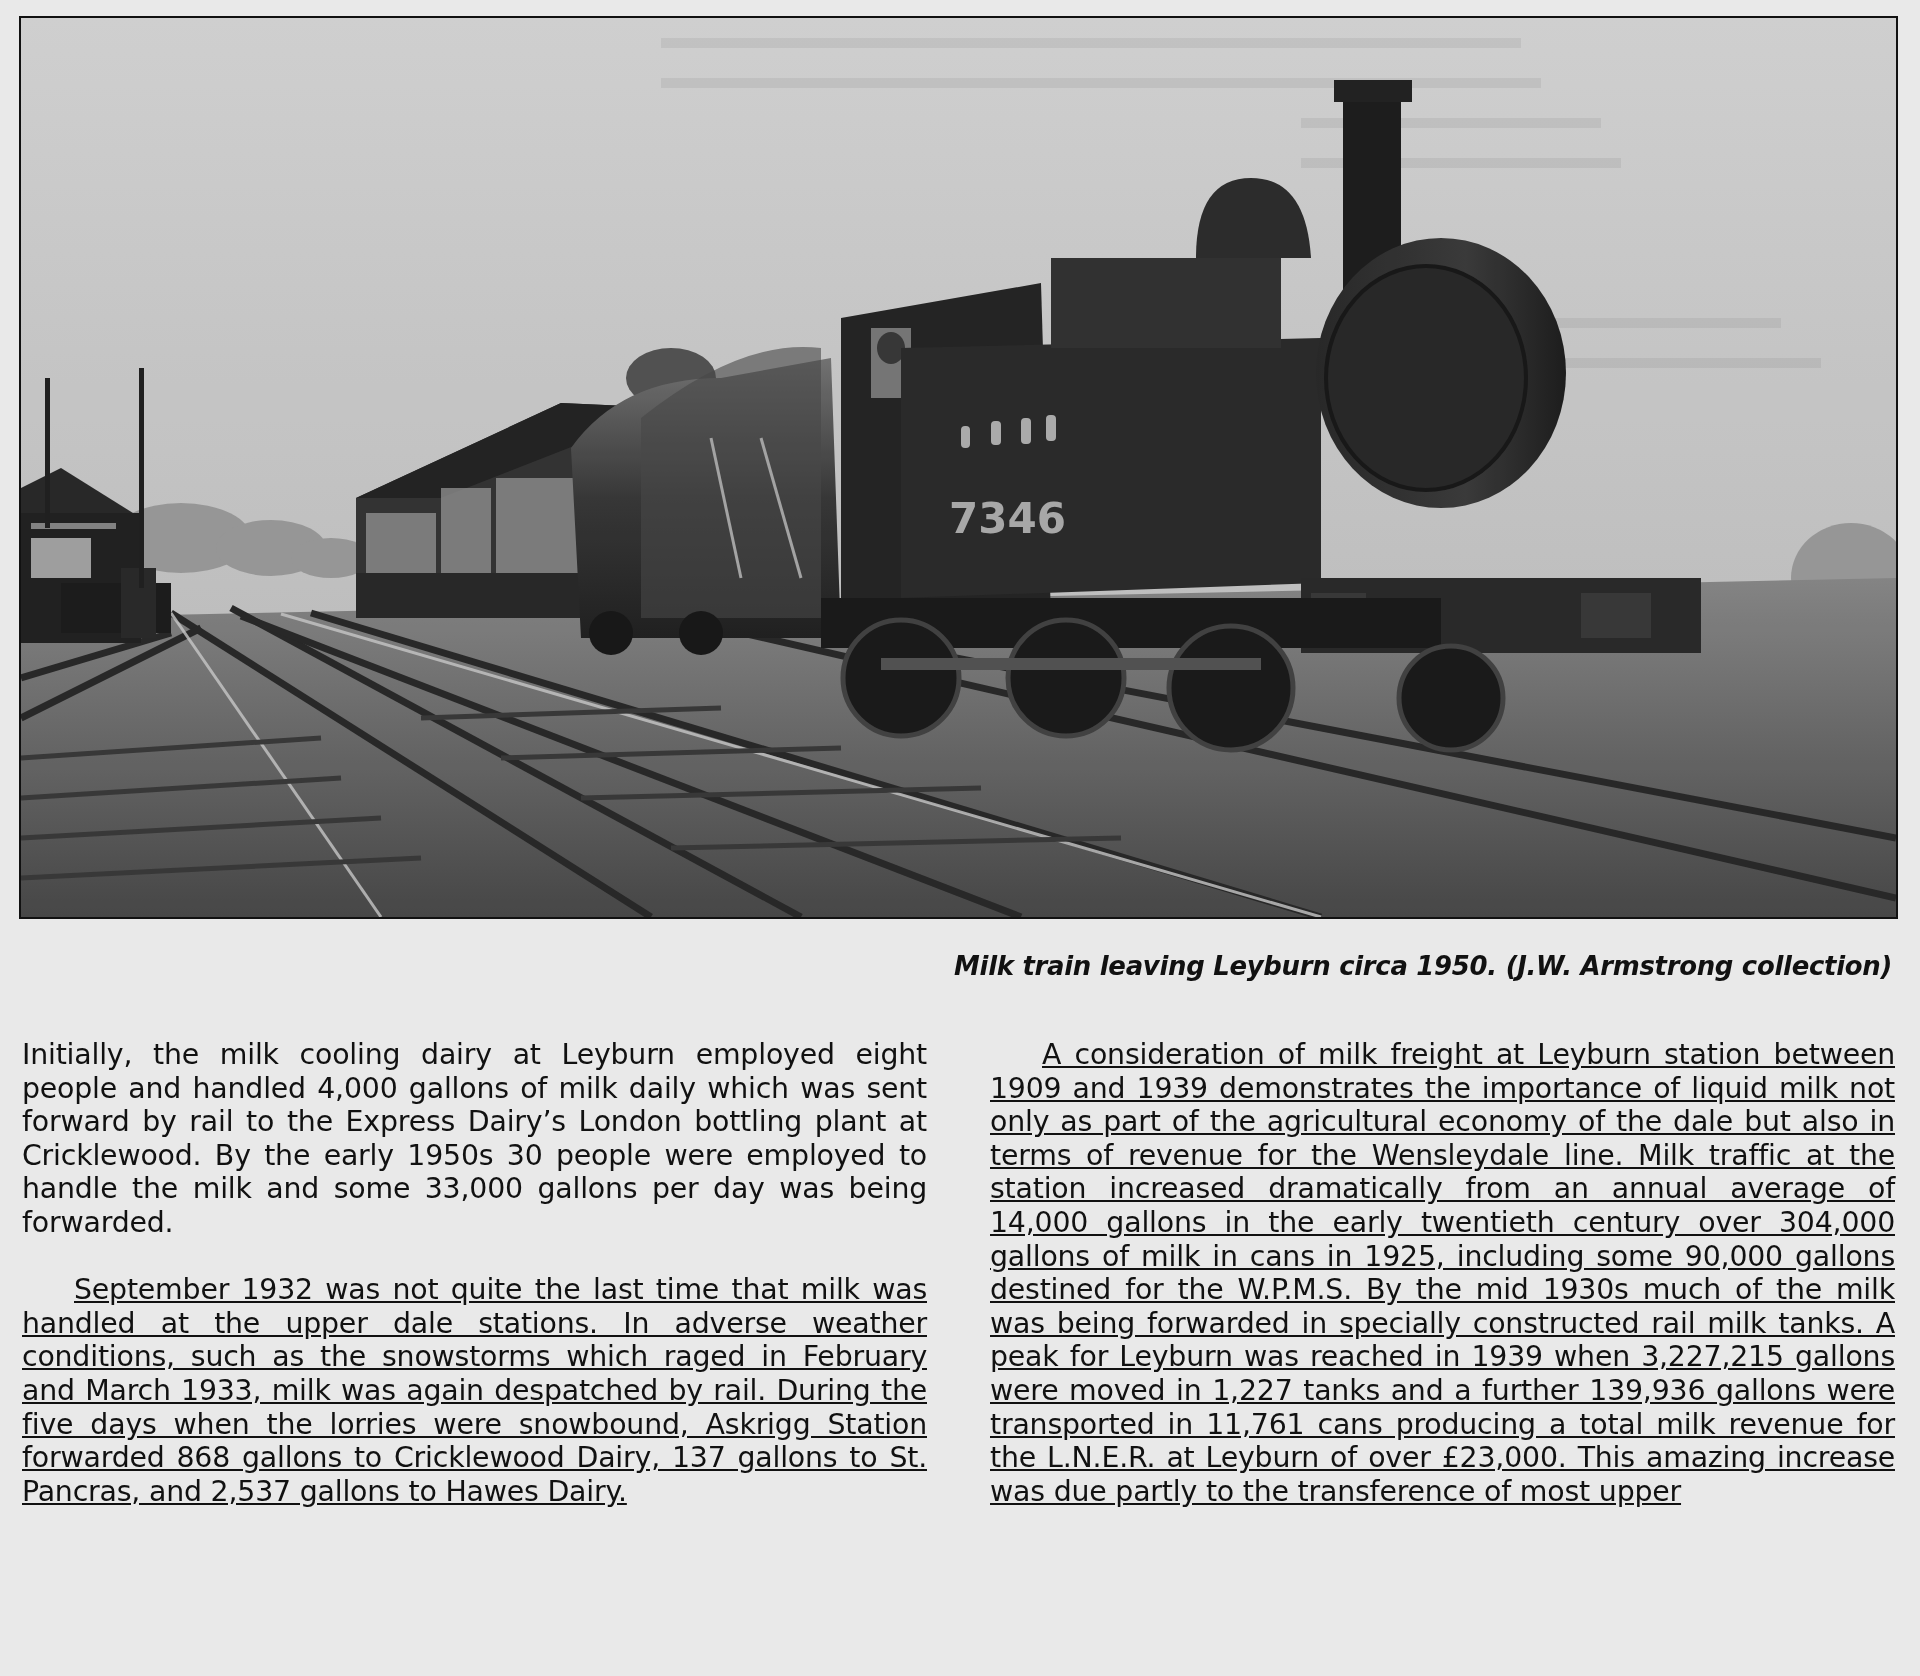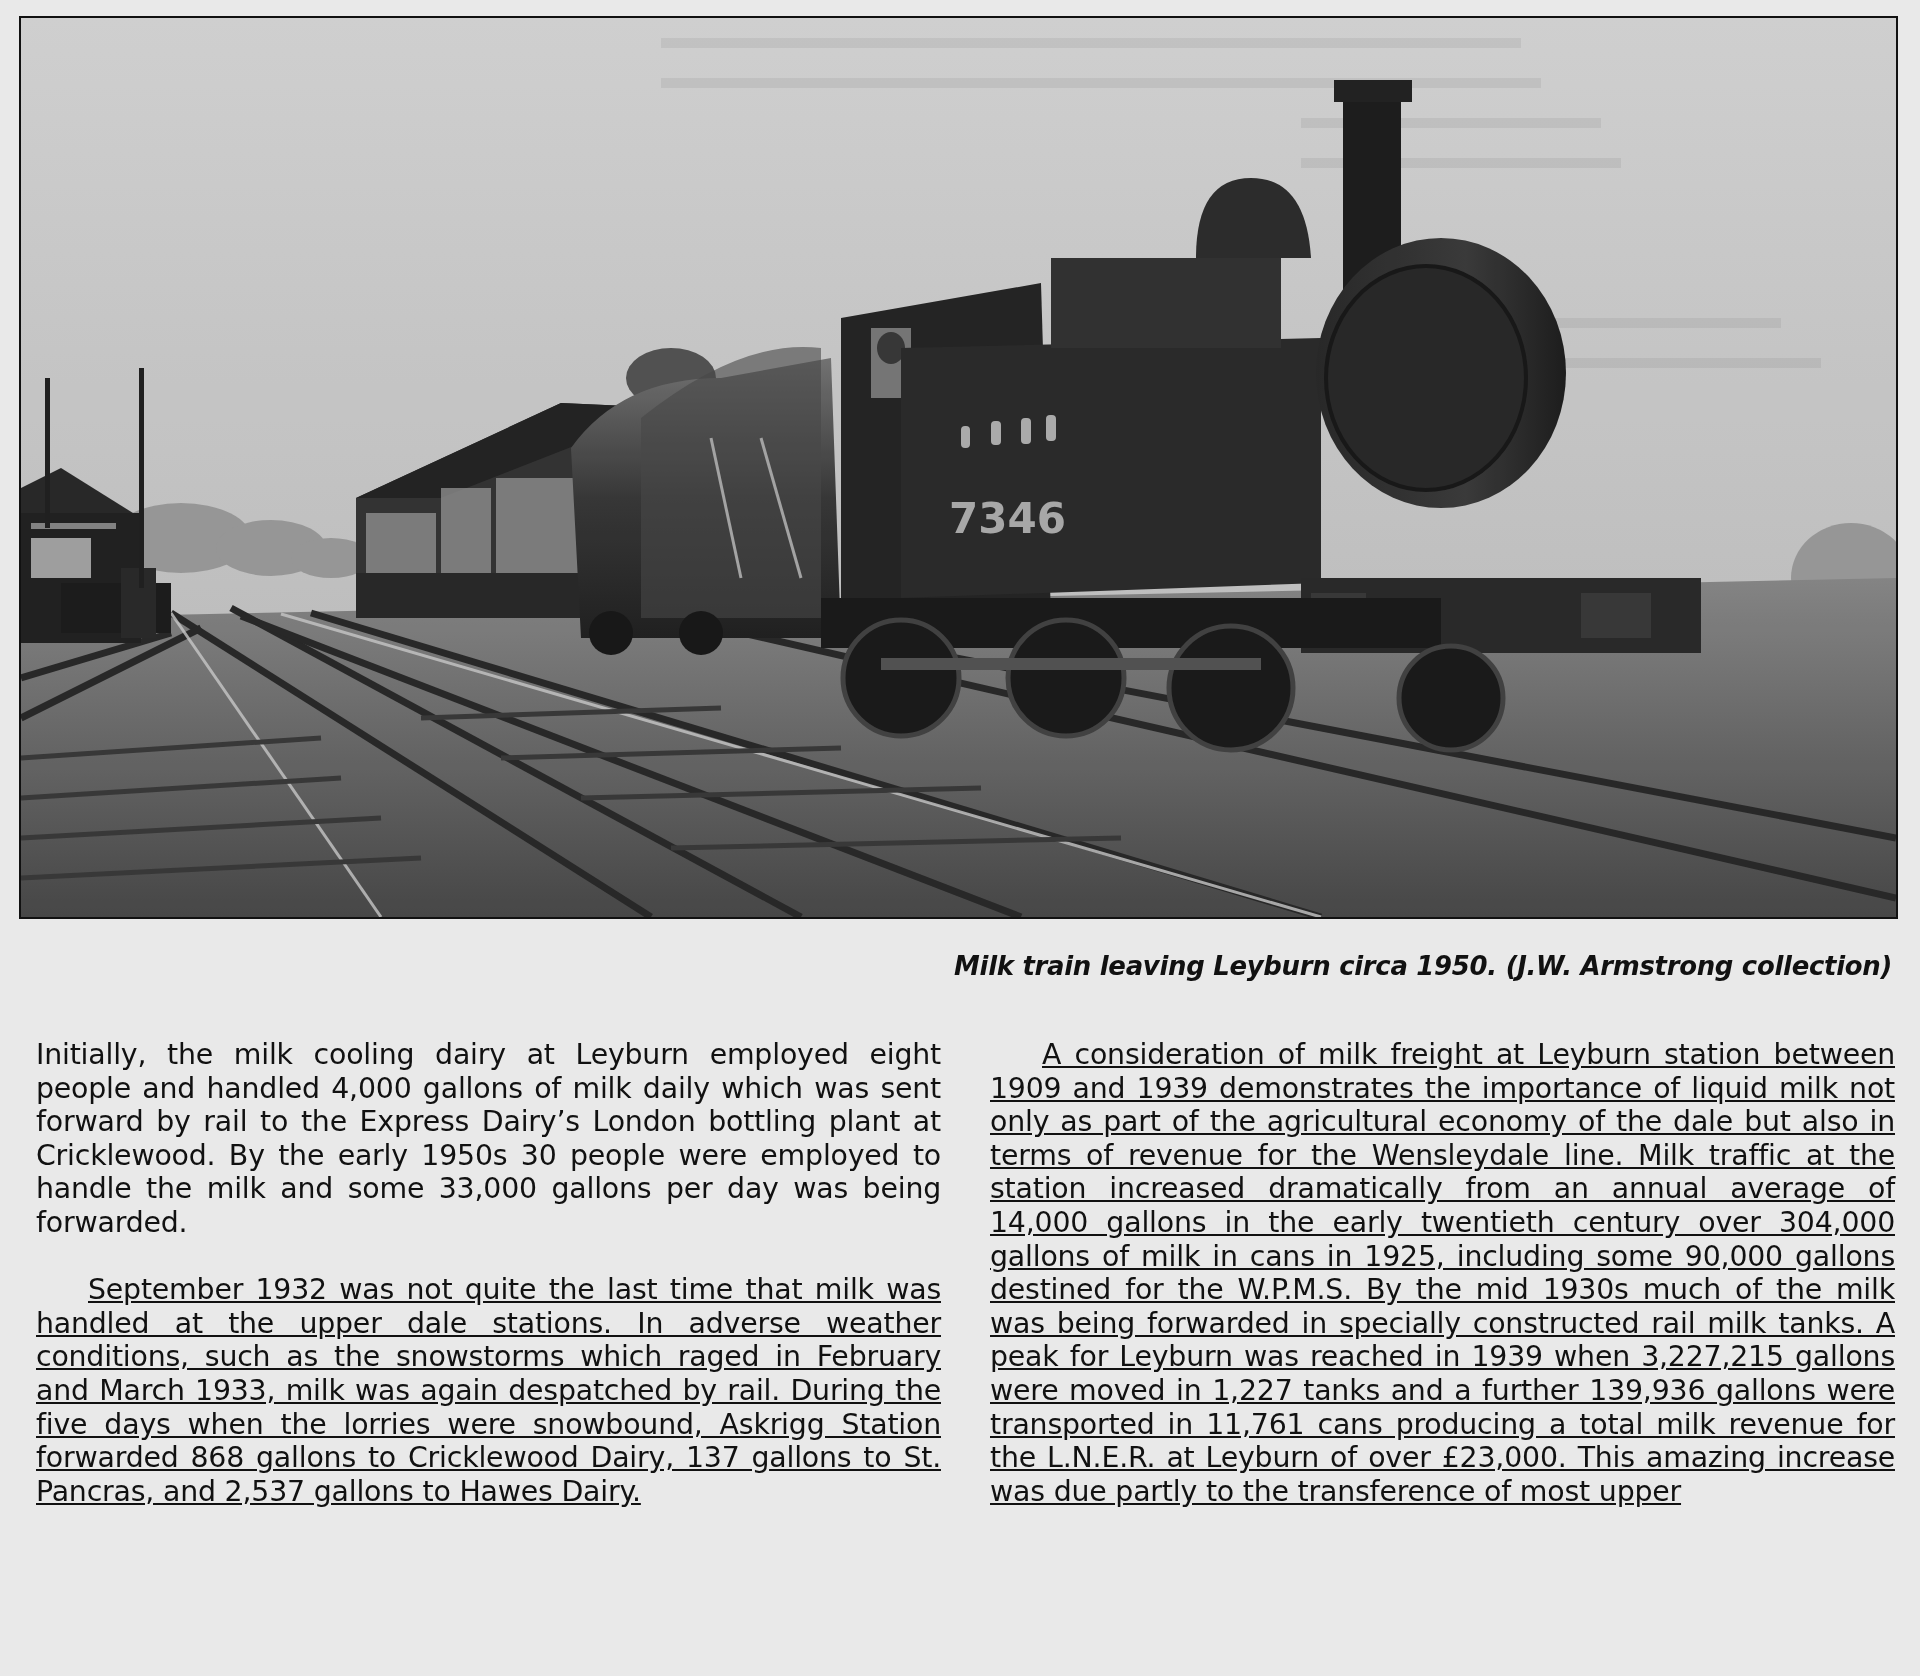--- a/index.html
+++ b/index.html
@@ -47,21 +47,21 @@
   }
   .column {
     position: absolute;
     top: 1038px;
     width: 905px;
     font-size: 28.4px;
     line-height: 33.6px;
     text-align: justify;
     letter-spacing: -0.2px;
   }
-  .column.left { left: 22px; margin-left: 14px; }
+  .column.left { left: 22px; }
   .column.right { left: 990px; }
   .column p {
     margin: 0 0 33.6px 0;
   }
   .column p.indent {
     text-indent: 52px;
     text-decoration: underline;
   }
 </style>
 </head>

